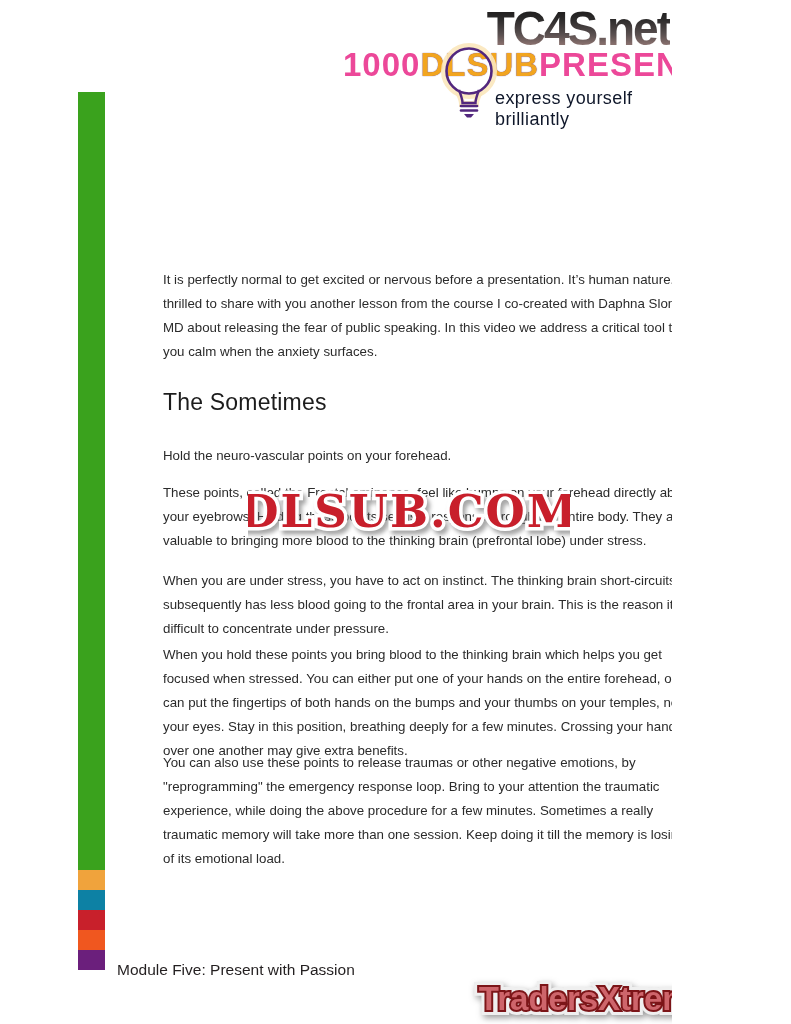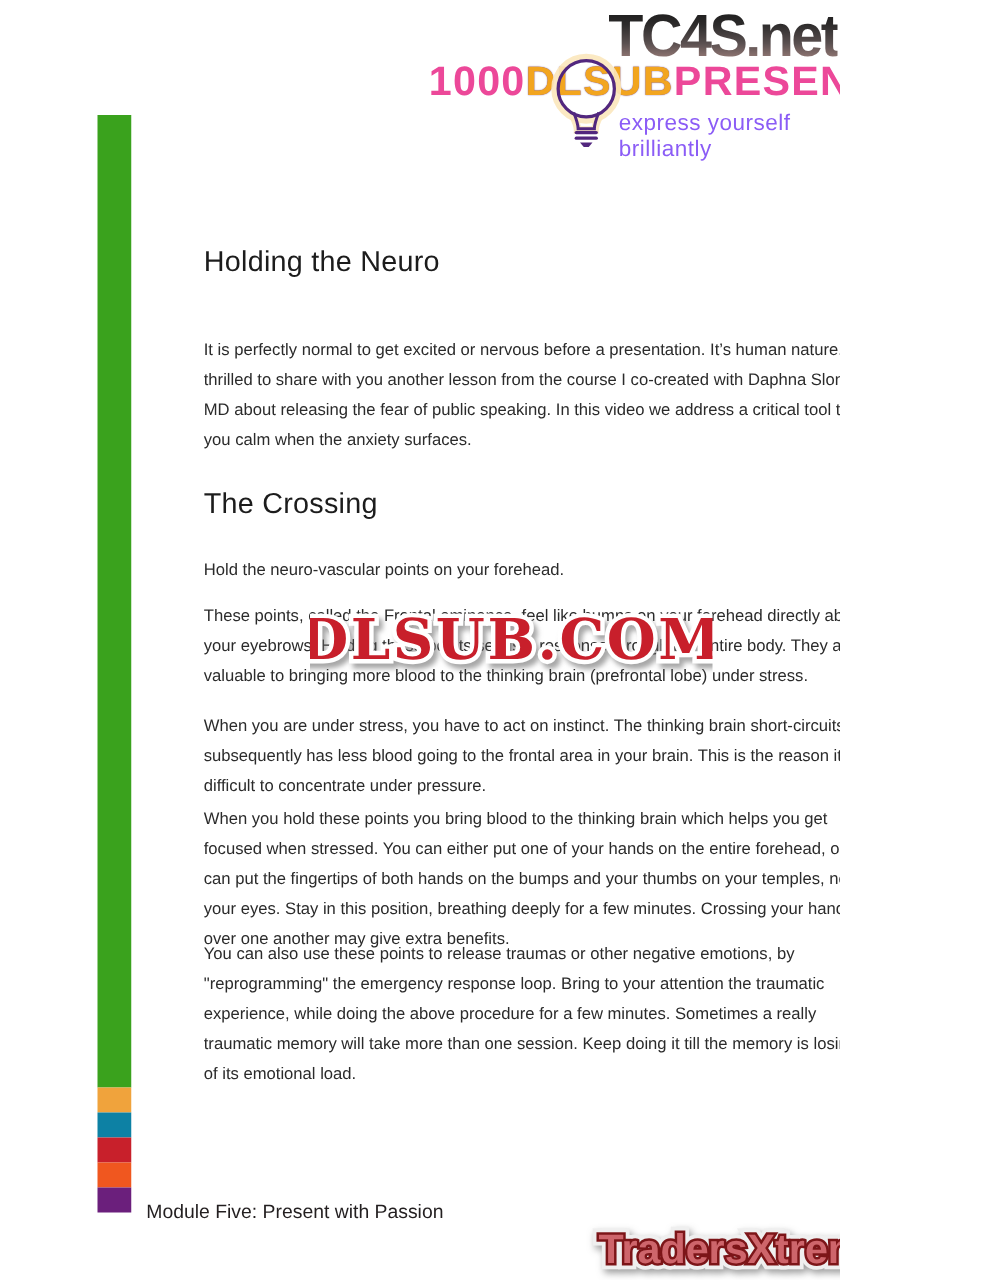--- a/index.html
+++ b/index.html
@@ -16,21 +16,21 @@
     -webkit-background-clip:text;background-clip:text;
     color:transparent;
   }
 
   
   .logo-text{position:absolute;left:343px;top:46px;font-size:33px;font-weight:600;letter-spacing:1px;white-space:nowrap;}
   .logo-purple{color:#ec4899;}
   .logo-orange{color:#f2a51f;text-shadow:0 0 1px #52277e;}
   .logo-reg{color:#52277e;font-size:12px;vertical-align:18px;letter-spacing:0;}
   .bulb{position:absolute;left:438px;top:42px;}
-  .tagline{position:absolute;left:495px;top:88px;width:210px;font-size:18px;color:#8b5cf6;letter-spacing:.4px;}
+  .tagline{position:absolute;left:495px;top:88px;width:210px;font-size:18px;color:#0f172a;letter-spacing:.4px;}
 
   
   .green-bar{position:absolute;left:78px;top:92px;width:27px;height:778px;background:#3aa21d;}
   .bar-sq{position:absolute;left:78px;width:27px;height:20px;}
 
   
   .doc-h1{position:absolute;left:163px;font-size:23px;font-weight:400;color:#1c1c1c;margin:0;letter-spacing:.2px;}
   .doc-p{position:absolute;left:163px;width:545px;font-size:13.3px;line-height:24px;color:#2b2b2b;margin:0;}
   .h-holding{top:196px;}
   .p-intro{top:268px;}
@@ -84,24 +84,23 @@
 
   <div class="tagline">express yourself brilliantly</div>
 
   <div class="green-bar"></div>
   <div class="bar-sq" style="top:870px;background:#f0a33c;"></div>
   <div class="bar-sq" style="top:890px;background:#0d81a4;"></div>
   <div class="bar-sq" style="top:910px;background:#c8202b;"></div>
   <div class="bar-sq" style="top:930px;background:#f0571f;"></div>
   <div class="bar-sq" style="top:950px;background:#6b1f7c;"></div>
 
-  <h1 class="doc-h1 h-holding">Holding the Neuro</h1>
   <p class="doc-p p-intro">It is perfectly normal to get excited or nervous before a presentation.  It’s human nature.  I’m thrilled to share with you another lesson from the course I co-created with Daphna Slonim, MD about releasing the fear of public speaking.  In this video we address a critical tool to get you calm when the anxiety surfaces.</p>
 
-  <h1 class="doc-h1 h-procedure">The Crossing</h1>
+  <h1 class="doc-h1 h-procedure">The Sometimes</h1>
   <p class="doc-p p-lead">Hold the neuro-vascular points on your forehead.</p>
   <p class="doc-p p-points">These points, called the Frontal eminence, feel like bumps on your forehead directly above your eyebrows. Holding these points sends a response through the entire body. They are valuable to bringing more blood to the thinking brain (prefrontal lobe) under stress.</p>
   <p class="doc-p p-stress">When you are under stress, you have to act on instinct.  The thinking brain short-circuits, and subsequently has less blood going to the frontal area in your brain. This is the reason it is difficult to concentrate under pressure.</p>
   <p class="doc-p p-hold">When you hold these points you bring blood to the thinking brain which helps you get focused when stressed.  You can either put one of your hands on the entire forehead, or you can put the fingertips of both hands on the bumps and your thumbs on your temples, near your eyes.  Stay in this position, breathing deeply for a few minutes. Crossing your hands over one another may give extra benefits.</p>
   <p class="doc-p p-release">You can also use these points to release traumas or other negative emotions, by "reprogramming" the emergency response loop. Bring to your attention the traumatic experience, while doing the above procedure for a few minutes. Sometimes a really traumatic memory will take more than one session. Keep doing it till the memory is losing all of its emotional load.</p>
 
   <svg class="dlsub-svg" width="322" height="68">
     <text class="dlsub-text" x="161" y="47" text-anchor="middle">DLSUB.COM</text>
   </svg>
 

